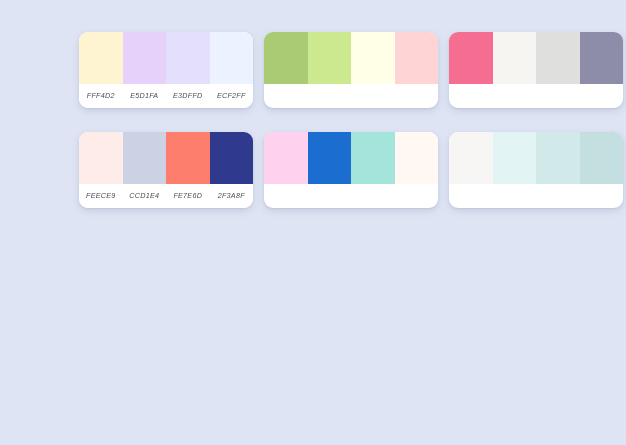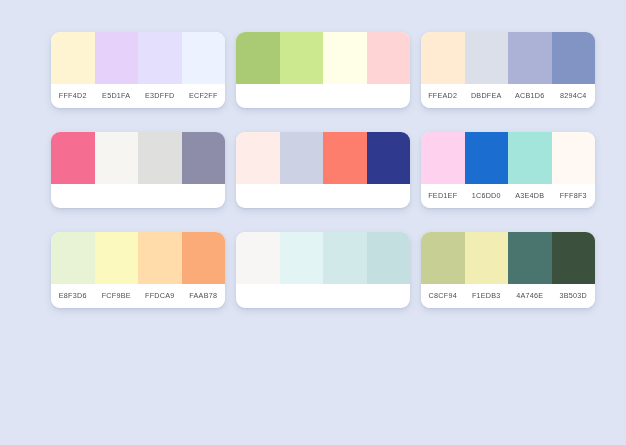--- a/index.html
+++ b/index.html
@@ -13,21 +13,22 @@
   body {
     background: #dee4f3;
     font-family: "Liberation Sans", sans-serif;
     -webkit-font-smoothing: antialiased;
   }
 
   #palette-board {
     position: relative;
     width: 626px;
     height: 334px;
-    padding: 32px 51px;
+    padding: 32px 79px;
+    font-style: italic;
   }
 
   .palette-grid {
     display: grid;
     grid-template-columns: repeat(3, 174px);
     grid-template-rows: repeat(4, 76px);
     column-gap: 11px;
     row-gap: 24px;
   }
 
@@ -95,92 +96,50 @@
       <div class="palette-card">
         <div class="swatch-strip">
           <div class="swatch" style="background: rgb(170, 203, 115);"></div>
           <div class="swatch" style="background: rgb(205, 233, 144);"></div>
           <div class="swatch" style="background: rgb(255, 255, 232);"></div>
           <div class="swatch" style="background: rgb(255, 212, 212);"></div>
         </div>
       </div>
       <div class="palette-card">
         <div class="swatch-strip">
-          <div class="swatch" style="background: rgb(255, 234, 210);"></div>
-          <div class="swatch" style="background: rgb(219, 223, 234);"></div>
-          <div class="swatch" style="background: rgb(172, 177, 214);"></div>
-          <div class="swatch" style="background: rgb(130, 148, 196);"></div>
-        </div>
-        <div class="label-strip">
-          <div class="swatch-label">FFEAD2</div>
-          <div class="swatch-label">DBDFEA</div>
-          <div class="swatch-label">ACB1D6</div>
-          <div class="swatch-label">8294C4</div>
-        </div>
-      </div>
-      <div class="palette-card">
-        <div class="swatch-strip">
           <div class="swatch" style="background: rgb(245, 109, 145);"></div>
           <div class="swatch" style="background: rgb(247, 245, 242);"></div>
           <div class="swatch" style="background: rgb(223, 223, 222);"></div>
           <div class="swatch" style="background: rgb(141, 141, 170);"></div>
         </div>
       </div>
       <div class="palette-card">
         <div class="swatch-strip">
           <div class="swatch" style="background: rgb(254, 236, 233);"></div>
           <div class="swatch" style="background: rgb(204, 209, 228);"></div>
           <div class="swatch" style="background: rgb(254, 126, 109);"></div>
           <div class="swatch" style="background: rgb(47, 58, 143);"></div>
         </div>
+        <div class="label-strip">
+          <div class="swatch-label">FEECE9</div>
+          <div class="swatch-label">CCD1E4</div>
+          <div class="swatch-label">FE7E6D</div>
+          <div class="swatch-label">2F3A8F</div>
+        </div>
       </div>
       <div class="palette-card">
         <div class="swatch-strip">
           <div class="swatch" style="background: rgb(254, 209, 239);"></div>
           <div class="swatch" style="background: rgb(28, 109, 208);"></div>
           <div class="swatch" style="background: rgb(163, 228, 219);"></div>
           <div class="swatch" style="background: rgb(255, 248, 243);"></div>
-        </div>
-        <div class="label-strip">
-          <div class="swatch-label">FED1EF</div>
-          <div class="swatch-label">1C6DD0</div>
-          <div class="swatch-label">A3E4DB</div>
-          <div class="swatch-label">FFF8F3</div>
-        </div>
-      </div>
-      <div class="palette-card">
-        <div class="swatch-strip">
-          <div class="swatch" style="background: rgb(232, 243, 214);"></div>
-          <div class="swatch" style="background: rgb(252, 249, 190);"></div>
-          <div class="swatch" style="background: rgb(255, 220, 169);"></div>
-          <div class="swatch" style="background: rgb(250, 171, 120);"></div>
-        </div>
-        <div class="label-strip">
-          <div class="swatch-label">E8F3D6</div>
-          <div class="swatch-label">FCF9BE</div>
-          <div class="swatch-label">FFDCA9</div>
-          <div class="swatch-label">FAAB78</div>
         </div>
       </div>
       <div class="palette-card">
         <div class="swatch-strip">
           <div class="swatch" style="background: rgb(248, 246, 244);"></div>
           <div class="swatch" style="background: rgb(227, 244, 244);"></div>
           <div class="swatch" style="background: rgb(210, 233, 233);"></div>
           <div class="swatch" style="background: rgb(196, 223, 223);"></div>
         </div>
       </div>
-      <div class="palette-card">
-        <div class="swatch-strip">
-          <div class="swatch" style="background: rgb(200, 207, 148);"></div>
-          <div class="swatch" style="background: rgb(241, 237, 179);"></div>
-          <div class="swatch" style="background: rgb(74, 116, 110);"></div>
-          <div class="swatch" style="background: rgb(59, 80, 61);"></div>
-        </div>
-        <div class="label-strip">
-          <div class="swatch-label">C8CF94</div>
-          <div class="swatch-label">F1EDB3</div>
-          <div class="swatch-label">4A746E</div>
-          <div class="swatch-label">3B503D</div>
-        </div>
-      </div>
     </div>
 </div>
 
 </body></html>

